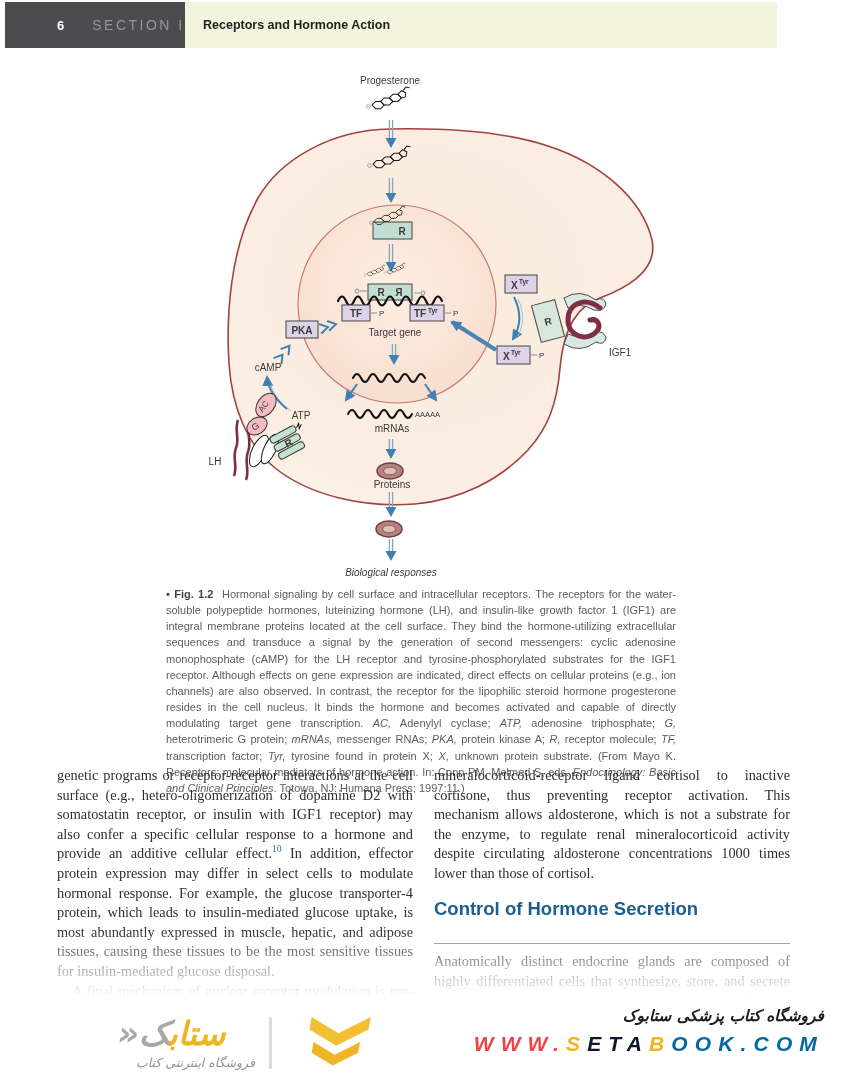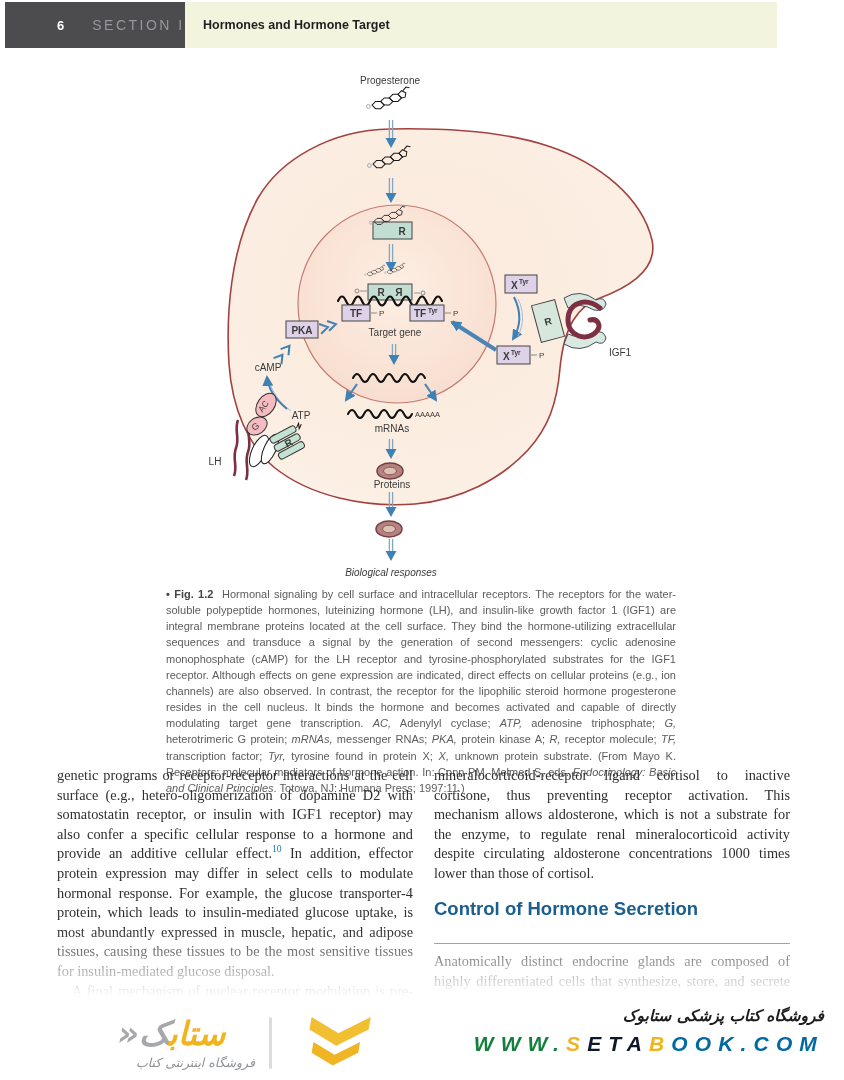--- a/index.html
+++ b/index.html
@@ -57,21 +57,21 @@
     white-space:nowrap;}
 </style>
 </head>
 <body>
 
 <div class="hdr-bar">
   <div class="hdr-dark">
     <span class="hdr-num">6</span>
     <span class="hdr-section">SECTION I</span>
   </div>
-  <div class="hdr-title">Hormones and Hormone Target</div>
+  <div class="hdr-title">Receptors and Hormone Action</div>
 </div>
 
 <svg class="fig-svg" width="490" height="515" viewBox="0 0 490 515">
   <defs>
     <radialGradient id="cellG" cx="46%" cy="42%" r="70%">
       <stop offset="0%" stop-color="#fbeadd"></stop>
         <stop offset="75%" stop-color="#fbeee2"></stop>
       <stop offset="100%" stop-color="#fdf5ed"></stop>
     </radialGradient>
     <radialGradient id="nucG" cx="50%" cy="42%" r="70%">
@@ -264,15 +264,15 @@
     <div class="logo-divider"></div>
     <svg width="86" height="60" viewBox="0 0 96 62">
       <g transform="skewX(-10) translate(14,0)">
         <polygon points="15,2 48,20 81,2 81,16 48,34 15,16" fill="#f2bf31"></polygon>
         <polygon points="22,30 48,44 74,30 74,42 48,56 22,42" fill="#efb524"></polygon>
       </g>
     </svg>
   </div>
   <div class="store-wrap">
     <div class="store-title">فروشگاه کتاب پزشکی ستابوک</div>
-    <div class="store-url"><span style="color: #15803d;">WWW.</span><span style="color: rgb(240, 180, 30);">S</span><span style="color: #0f172a;">ETA</span><span style="color: rgb(240, 180, 30);">B</span><span style="color: #0369a1;">OOK.COM</span></div>
+    <div class="store-url"><span style="color: #ef4444;">WWW.</span><span style="color: rgb(240, 180, 30);">S</span><span style="color: #0f172a;">ETA</span><span style="color: rgb(240, 180, 30);">B</span><span style="color: #0369a1;">OOK.COM</span></div>
   </div>
 </div>
 
 </body></html>

